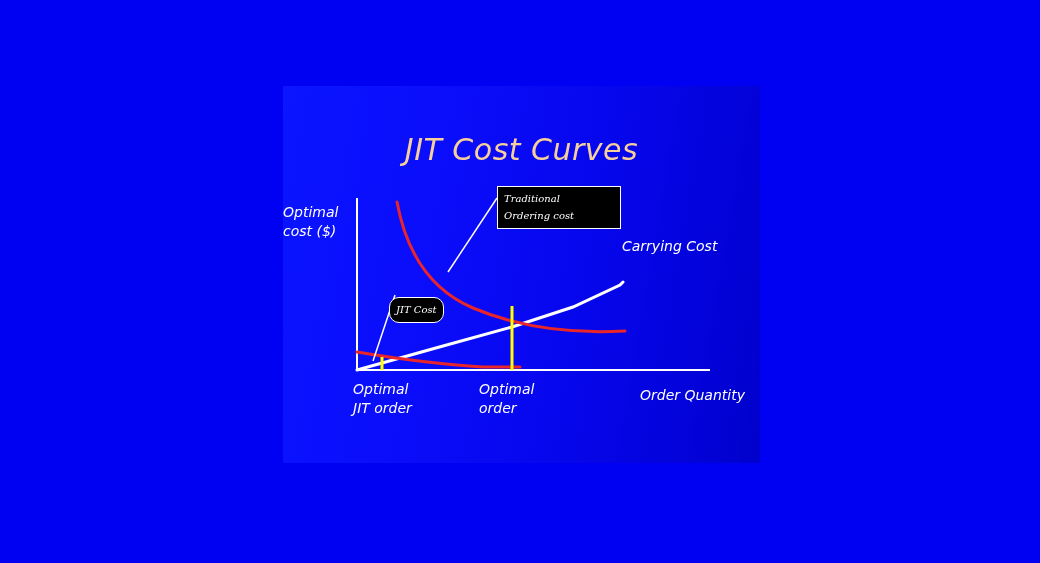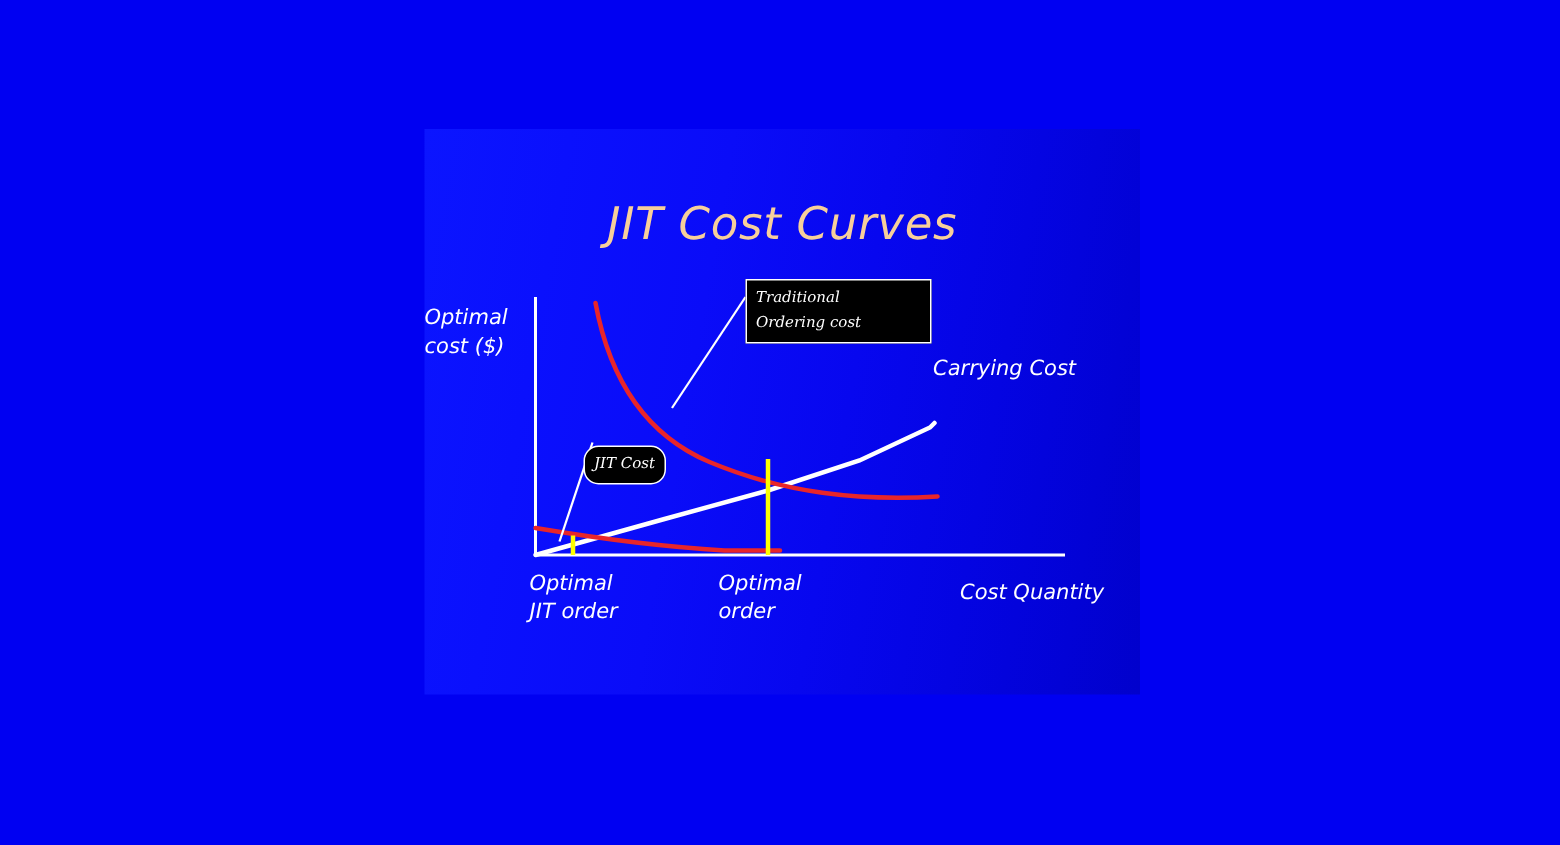--- a/index.html
+++ b/index.html
@@ -116,21 +116,21 @@
 
     <div class="axis-label" id="y-axis-label">Optimal
 cost ($)</div>
 
     <div class="axis-label" id="x-axis-label" style="left: 70px; top: 294px;">Optimal
 JIT order</div>
 
     <div class="axis-label" id="optimal-order-label" style="left: 196px; top: 294px;">Optimal
 order</div>
 
-    <div class="axis-label" id="optimal-jit-label" style="left: 357px; top: 300px;">Cost Quantity</div>
+    <div class="axis-label" id="optimal-jit-label" style="left: 357px; top: 300px;">Order Quantity</div>
 
     <div class="axis-label" id="carrying-cost-label">Carrying Cost</div>
 
     <div class="callout" id="traditional-callout">Traditional
 Ordering cost</div>
 
     <div class="callout" id="jit-callout">JIT Cost</div>
 
   </div>
 </div>

